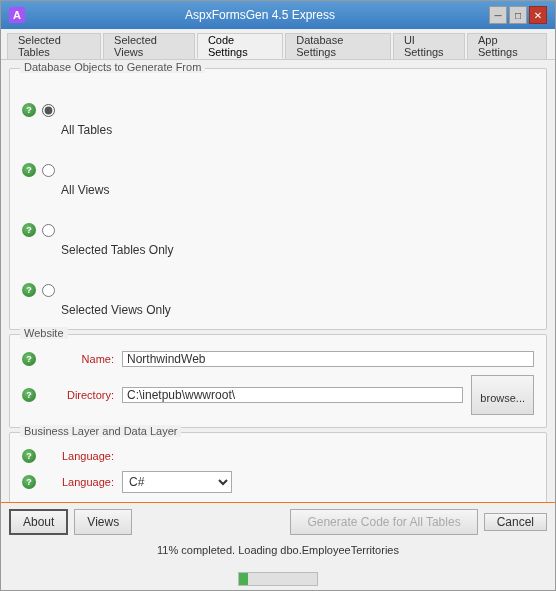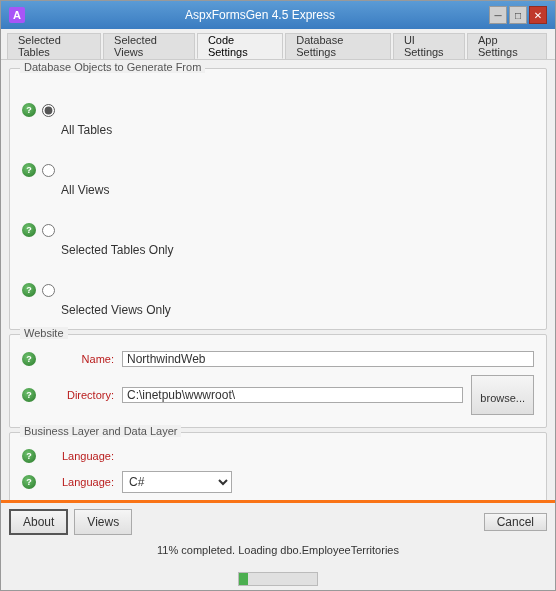--- a/index.html
+++ b/index.html
@@ -179,21 +179,21 @@
       height: 22px;
       border: 1px solid #aaa;
       background: white;
       padding: 0 2px;
       font-size: 12px;
       color: #333;
       width: 110px;
     }
     .bottom-bar {
       background: #f0f0f0;
-      border-top: 3px solid #f97316;
+      border-top: 1px solid #f97316;
       padding: 6px 8px;
       display: flex;
       align-items: center;
       gap: 6px;
       flex-shrink: 0;
     }
     .bottom-btn {
       height: 26px;
       padding: 0 12px;
       border: 1px solid #aaa;
@@ -329,20 +329,21 @@
         </select>
       </div>
     </div>
 
   </div>
 
   <div class="bottom-bar">
     <button class="bottom-btn">About</button>
     <button class="bottom-btn">Views</button>
     <div class="spacer"></div>
+    <button class="generate-btn">Generate Code for All Tables</button>
     <button class="cancel-btn">Cancel</button>
   </div>
 
   <div class="status-bar">
     <span>11% completed.  Loading dbo.EmployeeTerritories</span>
     <div class="spacer"></div>
     <div class="progress-container">
       <div class="progress-fill" style="width: 11%"></div>
     </div>
   </div>

